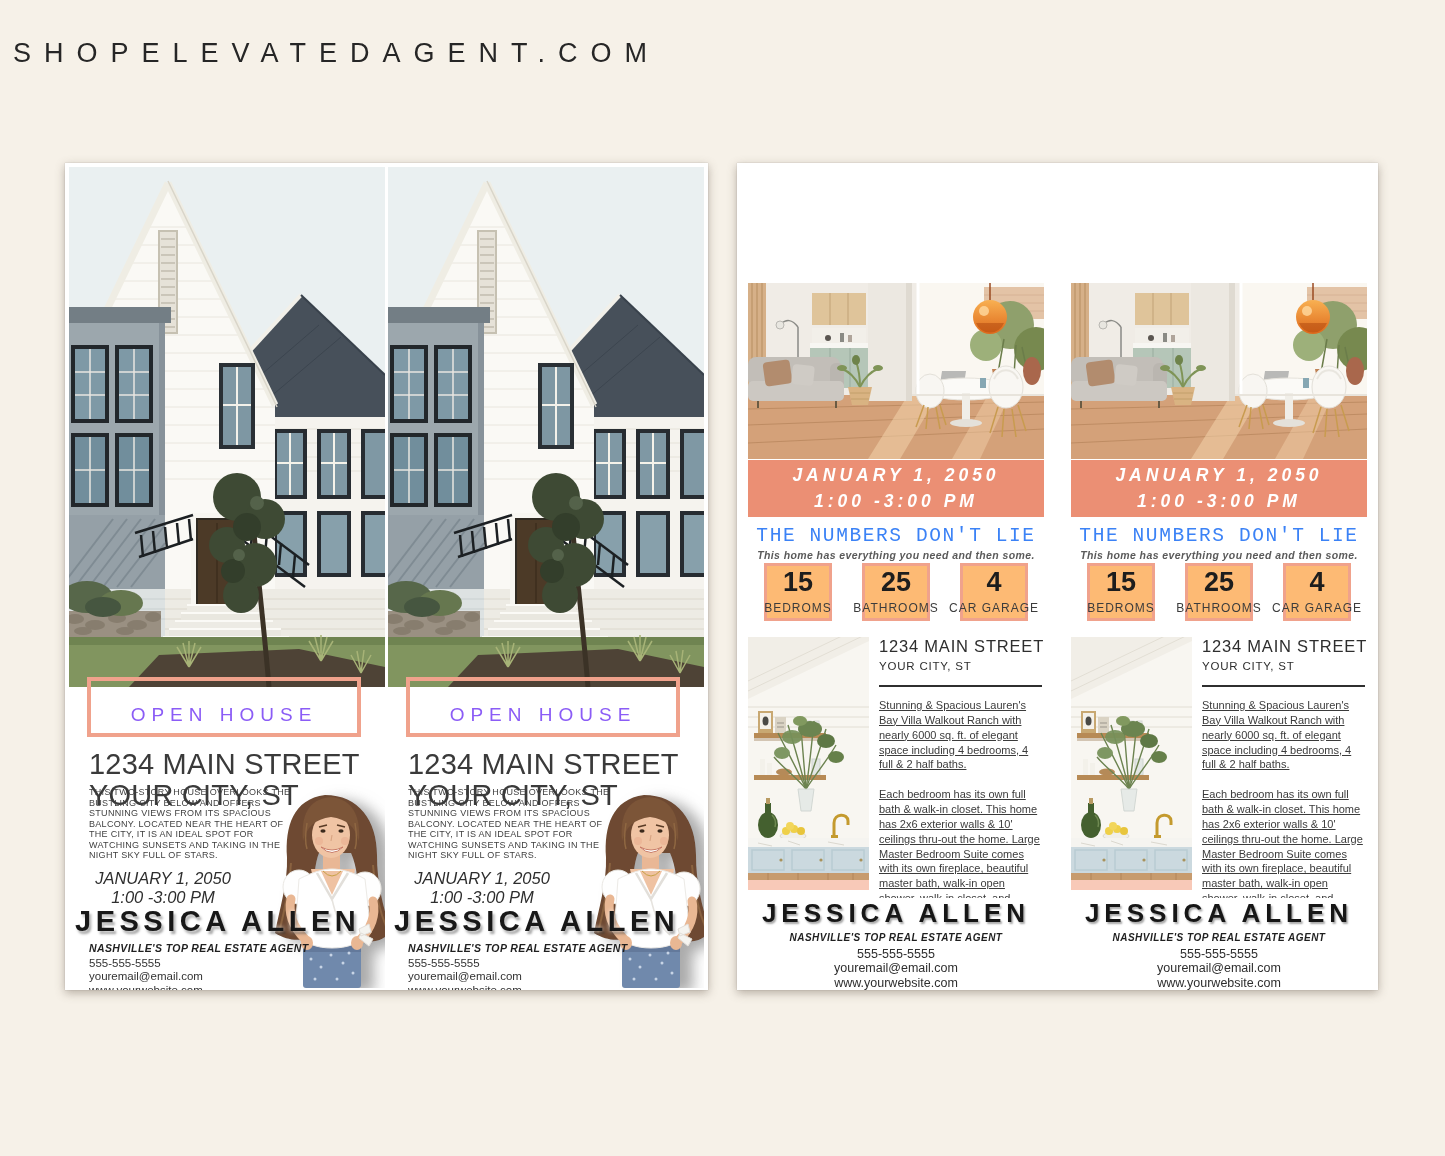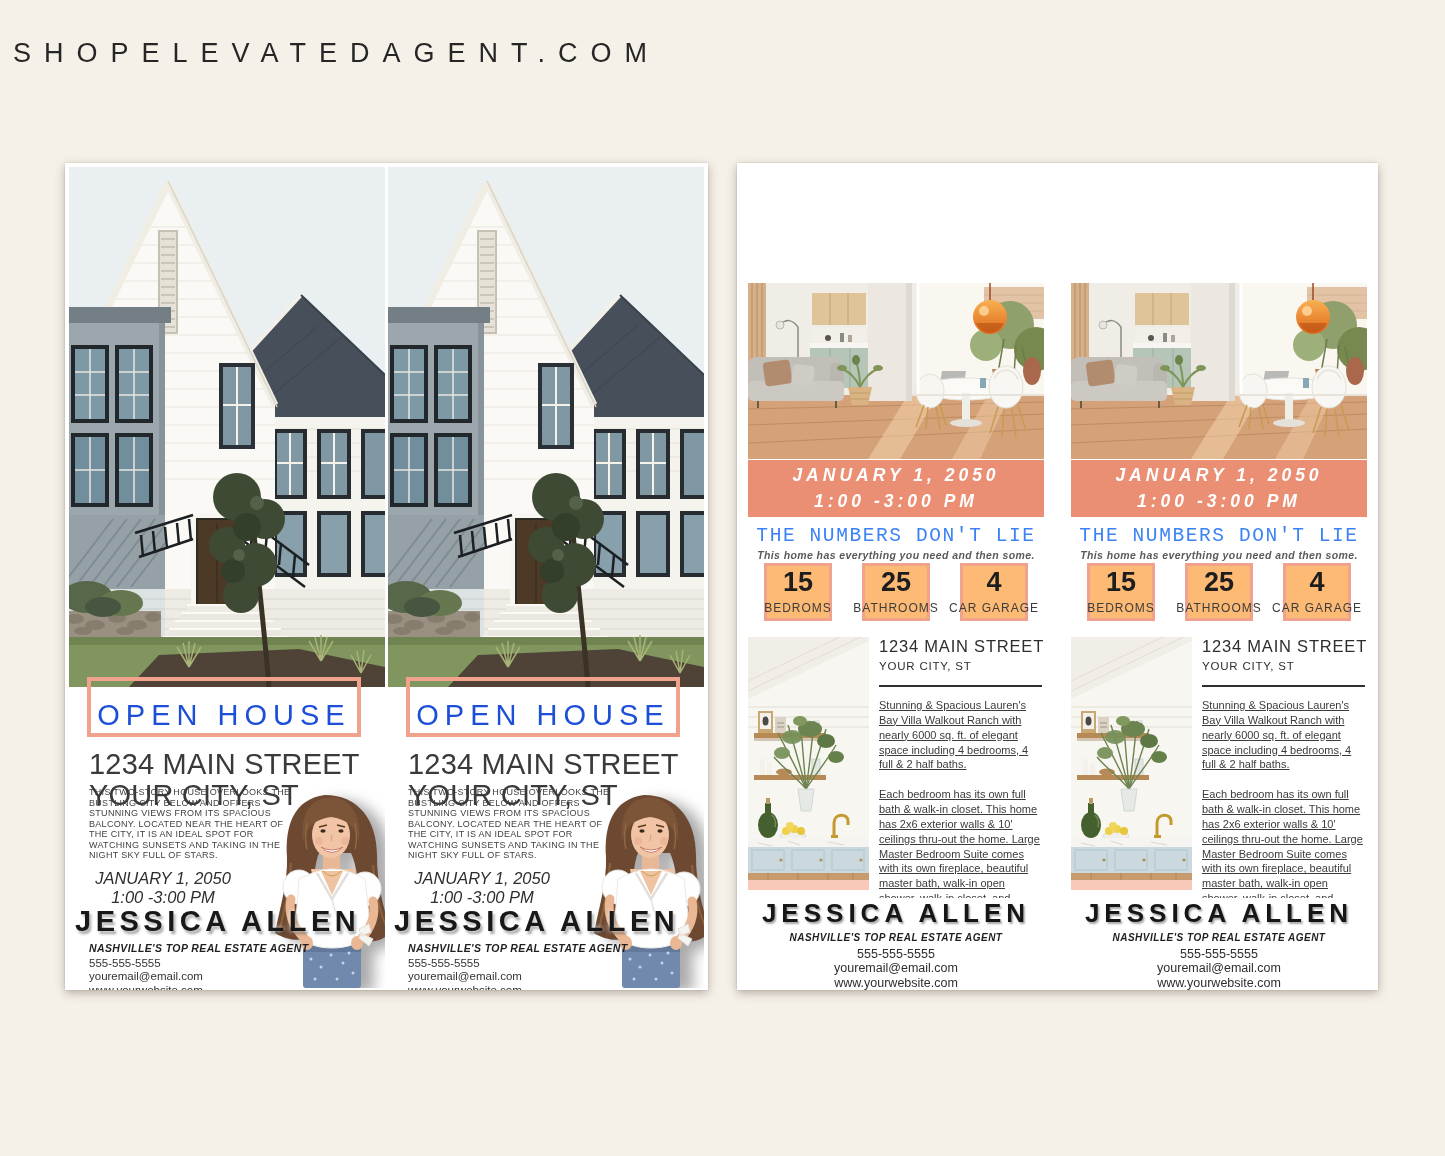--- a/index.html
+++ b/index.html
@@ -36,21 +36,21 @@
   
   .front-col{position:absolute;top:0;width:316px;height:827px;overflow:hidden;}
   .front-col.c1{left:4px;} .front-col.c2{left:323px;}
   .house-photo{position:absolute;top:4px;left:0;width:316px;height:520px;}
   .open-house-box{
     position:absolute;top:514px;left:18px;width:274px;height:60px;
     border:4px solid var(--coral-border);
     display:flex;align-items:center;justify-content:center;
     z-index:2;background:transparent;
   }
-  .open-house-label{font-size:29px;font-weight:400;letter-spacing:6px;color:#1d4ed8;white-space:nowrap;margin-top:16px;}
+  .open-house-label{font-size:19px;font-weight:400;letter-spacing:6px;color:#8b5cf6;white-space:nowrap;margin-top:16px;}
   .front-address{
     position:absolute;top:586px;left:20px;
     font-size:29px;line-height:1.06;color:#3a3a3a;font-weight:400;letter-spacing:0.2px;
   }
   .front-desc{
     position:absolute;top:624px;left:20px;width:202px;
     font-size:9px;line-height:1.17;letter-spacing:.3px;color:#3f3f3f;
   }
   .front-date{
     position:absolute;top:706px;left:18px;width:152px;text-align:center;

